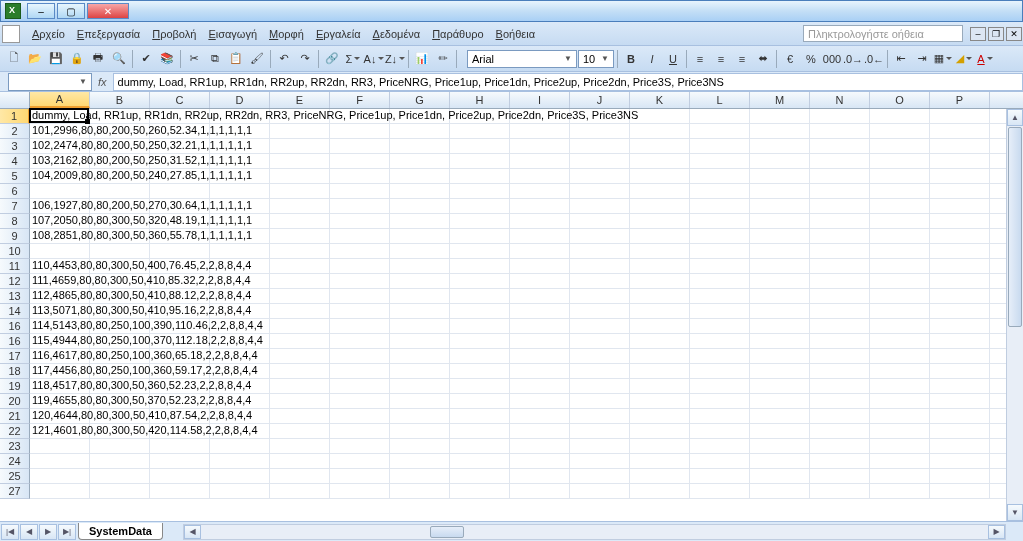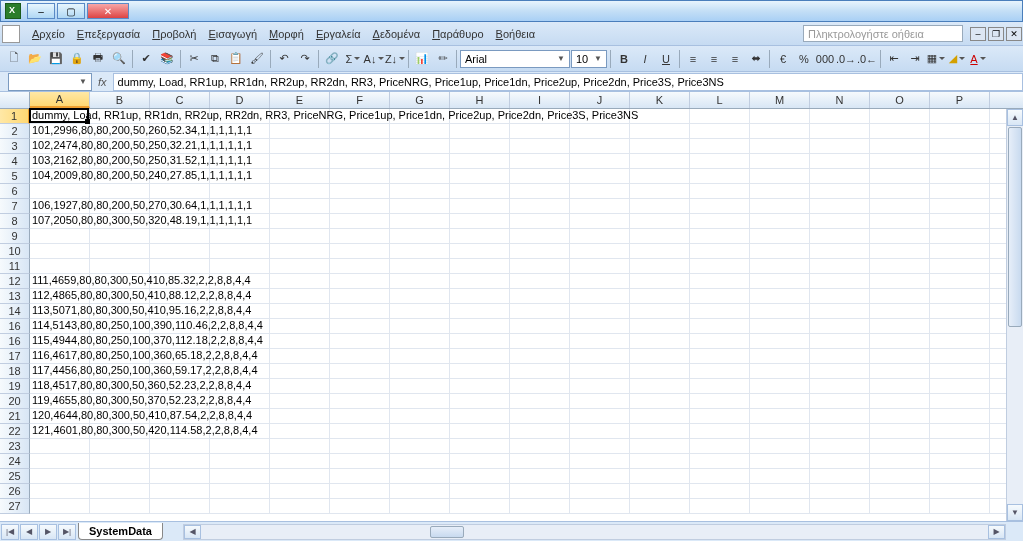--- a/index.html
+++ b/index.html
@@ -22,21 +22,21 @@
   .menu-item { padding: 2px 6px; color: #333; cursor: default; }
   .menu-item u { text-decoration: underline; }
   .questionbox { margin-left: auto; margin-right: 6px; width: 160px; height: 17px; border: 1px solid #9ab; background: #fff; color: #999; padding: 0 4px; font-size: 11px; display: flex; align-items: center; }
   .mdi-btn { width: 16px; height: 14px; border: 1px solid #888; background: #dce6f3; margin: 0 1px; display: inline-flex; align-items: center; justify-content: center; font-size: 9px; }
   
   
   .toolbar { height: 26px; background: linear-gradient(to bottom, #dbe9f8 0%, #c6dbf2 100%); border-bottom: 1px solid #a8c0e0; display: flex; align-items: center; padding-left: 4px; gap: 1px; }
   .tbtn { width: 20px; height: 20px; border: 1px solid transparent; display: inline-flex; align-items: center; justify-content: center; font-size: 11px; color: #333; }
   .tbtn.drop::after { content: ""; border-left: 3px solid transparent; border-right: 3px solid transparent; border-top: 3px solid #555; margin-left: 2px; }
   .sep { width: 1px; height: 18px; background: #9ab; margin: 0 2px; }
-  .fontname { width: 110px; height: 18px; background: #fff; border: 1px solid #7a9ac0; padding: 0 4px; font-size: 11px; display: flex; align-items: center; }
+  .fontname { width: 110px; height: 18px; background: #fff; border: 1px solid #7a9ac0; padding: 0 4px; font-size: 11px; display: flex; align-items: center; margin-left: 7px; }
   .fontname .arrow { margin-left: auto; font-size: 8px; color: #555; }
   .fontsize { width: 36px; height: 18px; background: #fff; border: 1px solid #7a9ac0; padding: 0 4px; font-size: 11px; display: flex; align-items: center; }
   .fontsize .arrow { margin-left: auto; font-size: 8px; color: #555; }
   .bold { font-weight: bold; }
   .italic { font-style: italic; }
   .underline { text-decoration: underline; }
   
   
   .formulabar { height: 20px; background: #dbe9f8; border-bottom: 1px solid #a8c0e0; display: flex; align-items: center; }
   .namebox { width: 84px; height: 18px; background: #fff; border: 1px solid #7a9ac0; margin-left: 8px; display: flex; align-items: center; padding: 0 4px; font-size: 11px; }
@@ -374,20 +374,21 @@
           <div class="cellborder" style="width: 60px;"></div>
           <div class="cellborder" style="width: 60px;"></div>
           <div class="cellborder" style="width: 60px;"></div>
           <div class="cellborder" style="width: 60px;"></div>
           <div class="cellborder" style="width: 60px;"></div>
           <div class="cellborder" style="width: 60px;"></div>
           <div class="cellborder" style="width: 60px;"></div>
           <div class="cellborder" style="width: 60px;"></div>
           <div class="cellborder" style="width: 60px;"></div>
           <div class="cellborder" style="width: 60px;"></div>
+          <div class="celltext">108,2851,80,80,300,50,360,55.78,1,1,1,1,1,1</div>
         </div>
       </div>
       <div class="row">
         <div class="rowhead">10</div>
         <div class="cells">
           <div class="cellborder" style="width: 60px;"></div>
           <div class="cellborder" style="width: 60px;"></div>
           <div class="cellborder" style="width: 60px;"></div>
           <div class="cellborder" style="width: 60px;"></div>
           <div class="cellborder" style="width: 60px;"></div>
@@ -416,20 +417,21 @@
           <div class="cellborder" style="width: 60px;"></div>
           <div class="cellborder" style="width: 60px;"></div>
           <div class="cellborder" style="width: 60px;"></div>
           <div class="cellborder" style="width: 60px;"></div>
           <div class="cellborder" style="width: 60px;"></div>
           <div class="cellborder" style="width: 60px;"></div>
           <div class="cellborder" style="width: 60px;"></div>
           <div class="cellborder" style="width: 60px;"></div>
           <div class="cellborder" style="width: 60px;"></div>
           <div class="cellborder" style="width: 60px;"></div>
+          <div class="celltext">110,4453,80,80,300,50,400,76.45,2,2,8,8,4,4</div>
         </div>
       </div>
       <div class="row">
         <div class="rowhead">12</div>
         <div class="cells">
           <div class="cellborder" style="width: 60px;"></div>
           <div class="cellborder" style="width: 60px;"></div>
           <div class="cellborder" style="width: 60px;"></div>
           <div class="cellborder" style="width: 60px;"></div>
           <div class="cellborder" style="width: 60px;"></div>
@@ -721,42 +723,20 @@
           <div class="cellborder" style="width: 60px;"></div>
           <div class="cellborder" style="width: 60px;"></div>
           <div class="cellborder" style="width: 60px;"></div>
           <div class="cellborder" style="width: 60px;"></div>
           <div class="cellborder" style="width: 60px;"></div>
           <div class="cellborder" style="width: 60px;"></div>
           <div class="cellborder" style="width: 60px;"></div>
           <div class="cellborder" style="width: 60px;"></div>
           <div class="cellborder" style="width: 60px;"></div>
           <div class="cellborder" style="width: 60px;"></div>
-        </div>
-      </div>
-      <div class="row">
-        <div class="rowhead">26</div>
-        <div class="cells">
-          <div class="cellborder" style="width: 60px;"></div>
-          <div class="cellborder" style="width: 60px;"></div>
-          <div class="cellborder" style="width: 60px;"></div>
-          <div class="cellborder" style="width: 60px;"></div>
-          <div class="cellborder" style="width: 60px;"></div>
-          <div class="cellborder" style="width: 60px;"></div>
-          <div class="cellborder" style="width: 60px;"></div>
-          <div class="cellborder" style="width: 60px;"></div>
-          <div class="cellborder" style="width: 60px;"></div>
-          <div class="cellborder" style="width: 60px;"></div>
-          <div class="cellborder" style="width: 60px;"></div>
-          <div class="cellborder" style="width: 60px;"></div>
-          <div class="cellborder" style="width: 60px;"></div>
-          <div class="cellborder" style="width: 60px;"></div>
-          <div class="cellborder" style="width: 60px;"></div>
-          <div class="cellborder" style="width: 60px;"></div>
-          <div class="celltext"></div>
         </div>
       </div>
       <div class="row">
         <div class="rowhead">27</div>
         <div class="cells">
           <div class="cellborder" style="width: 60px;"></div>
           <div class="cellborder" style="width: 60px;"></div>
           <div class="cellborder" style="width: 60px;"></div>
           <div class="cellborder" style="width: 60px;"></div>
           <div class="cellborder" style="width: 60px;"></div>

